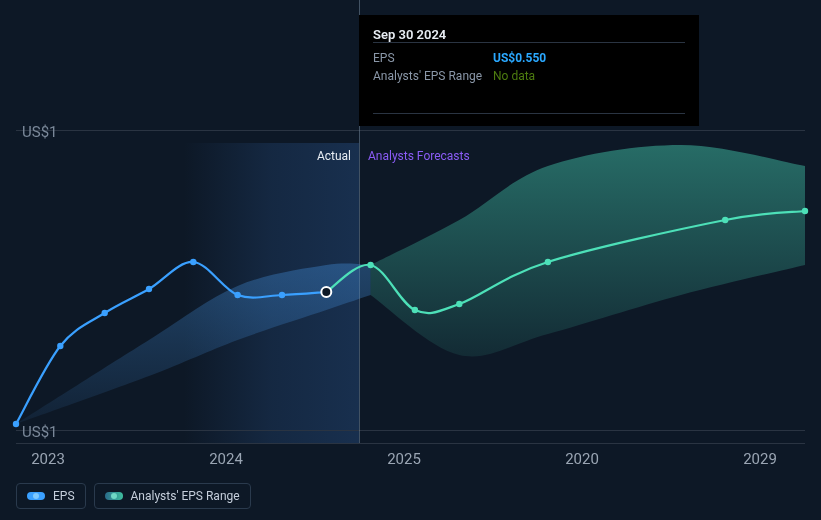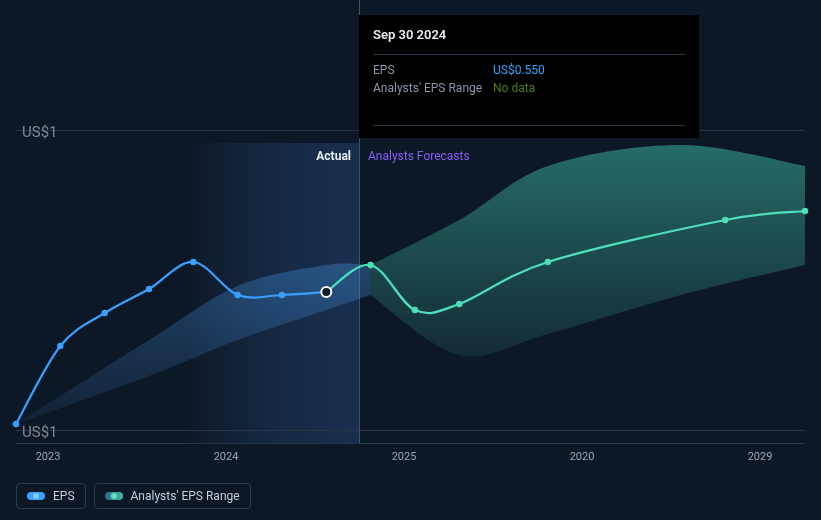--- a/index.html
+++ b/index.html
@@ -40,66 +40,66 @@
     top: 0;
     width: 1px;
     height: 443px;
     background: rgba(120,140,160,0.5);
   }
   .region-label {
     position: absolute;
     top: 149px;
     font-size: 12px;
   }
-  .region-actual { right: calc(789px - 343px + 8px); color: #e8edf3; font-weight: 700; }
+  .region-actual { right: calc(789px - 343px + 8px); color: #e8edf3; font-weight: 400; }
   .region-forecast { left: 352px; color: #8b5cf6; }
   .baseline {
     position: absolute;
     left: 0;
     width: 789px;
     height: 1px;
     background: #2a3442;
   }
   .x-ticks {
     position: absolute;
     top: 450px;
     left: 16px;
     width: 789px;
     height: 16px;
   }
   .x-tick {
     position: absolute;
-    font-size: 11px;
+    font-size: 15px;
     color: #9aa5b3;
     transform: translateX(-50%);
   }
   .tooltip {
     position: absolute;
     left: 359px;
     top: 15px;
     width: 340px;
     background: #000;
     padding: 12px 14px;
     z-index: 10;
   }
   .tooltip-title {
     font-size: 13px;
     font-weight: 600;
     color: #e8edf3;
-    padding-bottom: 12px;
+    padding-bottom: 0;
     border-bottom: 1px solid #2a3442;
     margin-bottom: 6px;
   }
   .tooltip-row {
     display: flex;
     font-size: 12px;
     line-height: 18px;
   }
   .tooltip-key { width: 120px; color: #8a97a8; }
-  .tooltip-val-eps { color: #2aa8ff; font-weight: 400; }
+  .tooltip-val-eps { color: #2aa8ff; font-weight: 700; }
   .tooltip-val-nodata { color: #4d7c0f; }
   .tooltip-divider {
     border-top: 1px solid #2a3442;
     margin-top: 28px;
   }
   .legend {
     position: absolute;
     left: 16px;
     top: 483px;
     display: flex;

